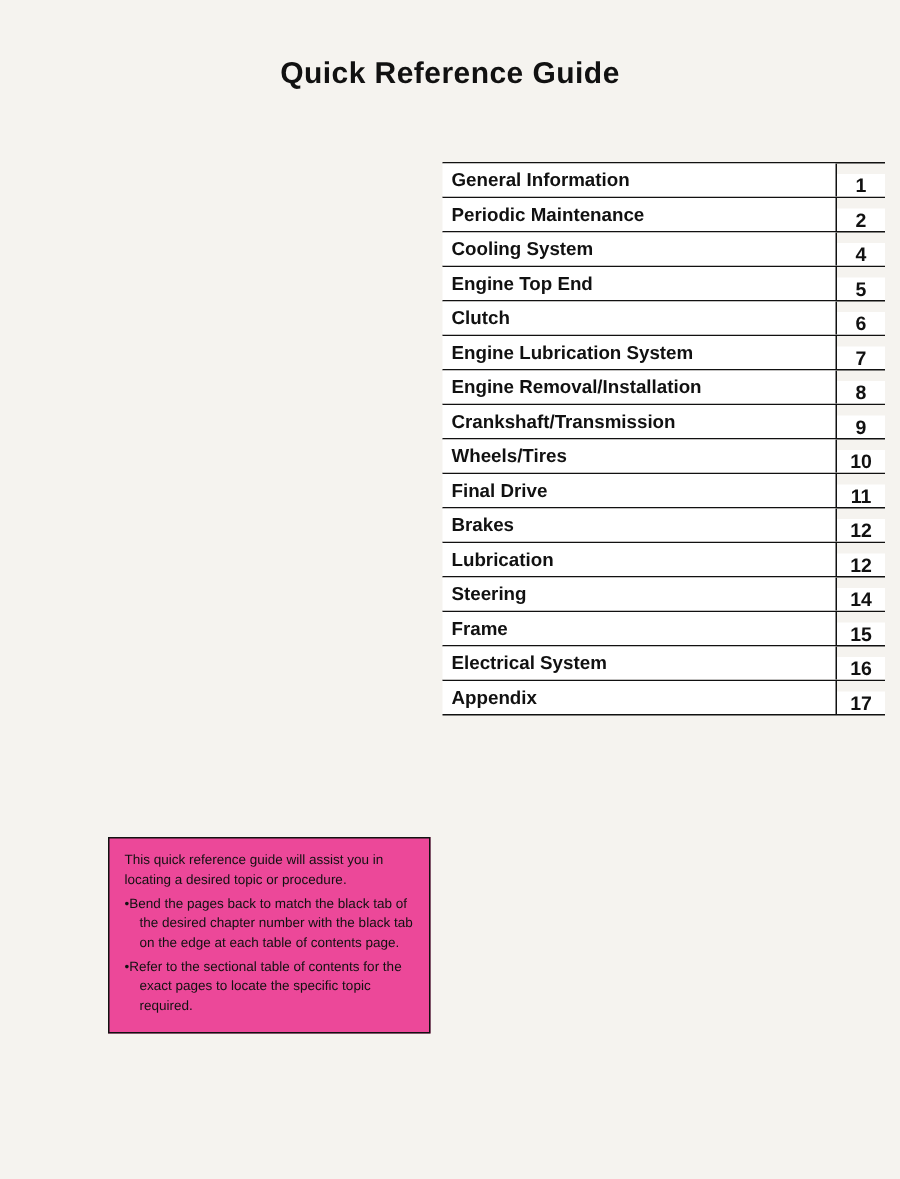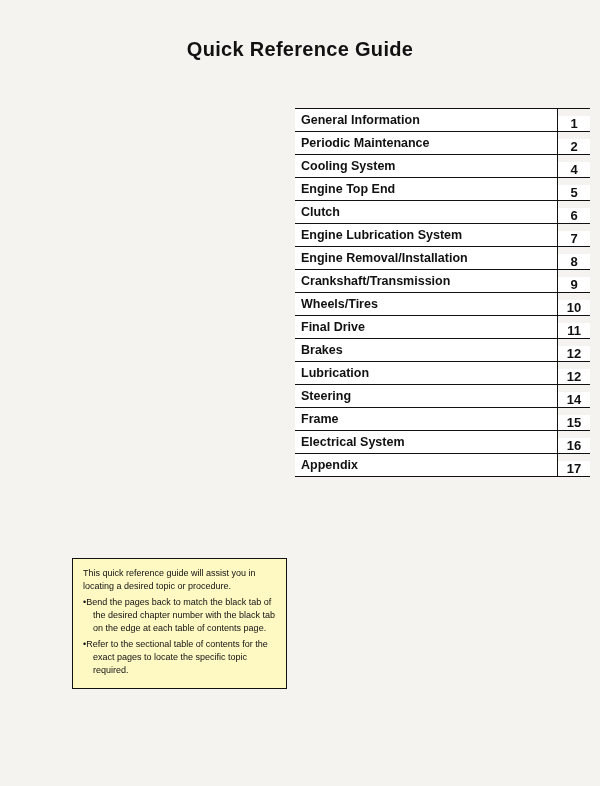--- a/index.html
+++ b/index.html
@@ -76,21 +76,21 @@
       flex-shrink: 0;
     }
 
     
     .note-box {
       position: absolute;
       left: 72px;
       top: 558px;
       width: 215px;
       border: 1.5px solid #111;
-      background: #fef9c3;
+      background: #ec4899;
       padding: 8px 10px;
       font-size: 9px;
       color: #111;
       line-height: 1.45;
     }
 
     .note-box p {
       margin-bottom: 3px;
     }
 

